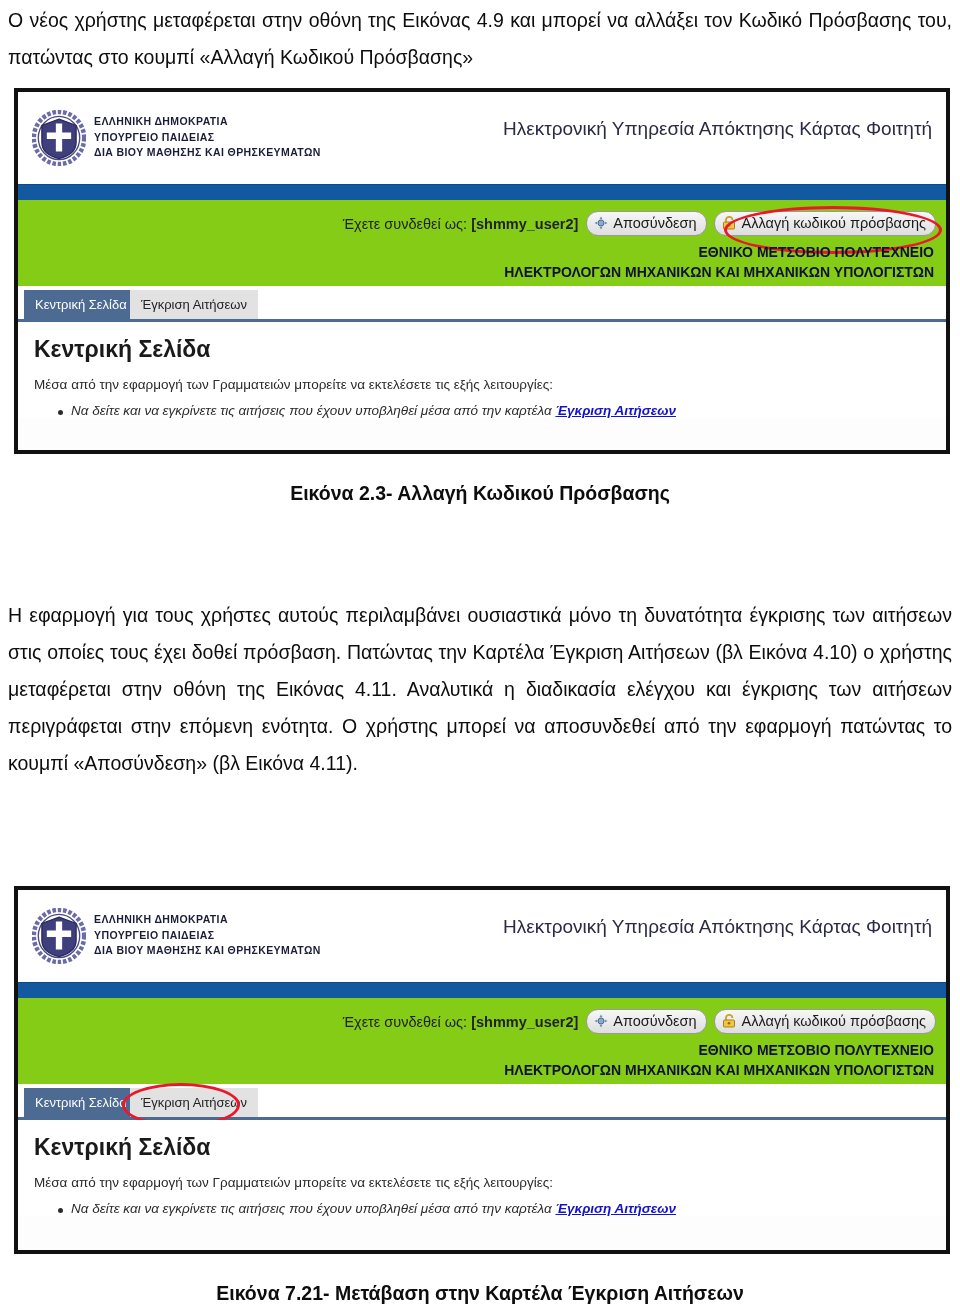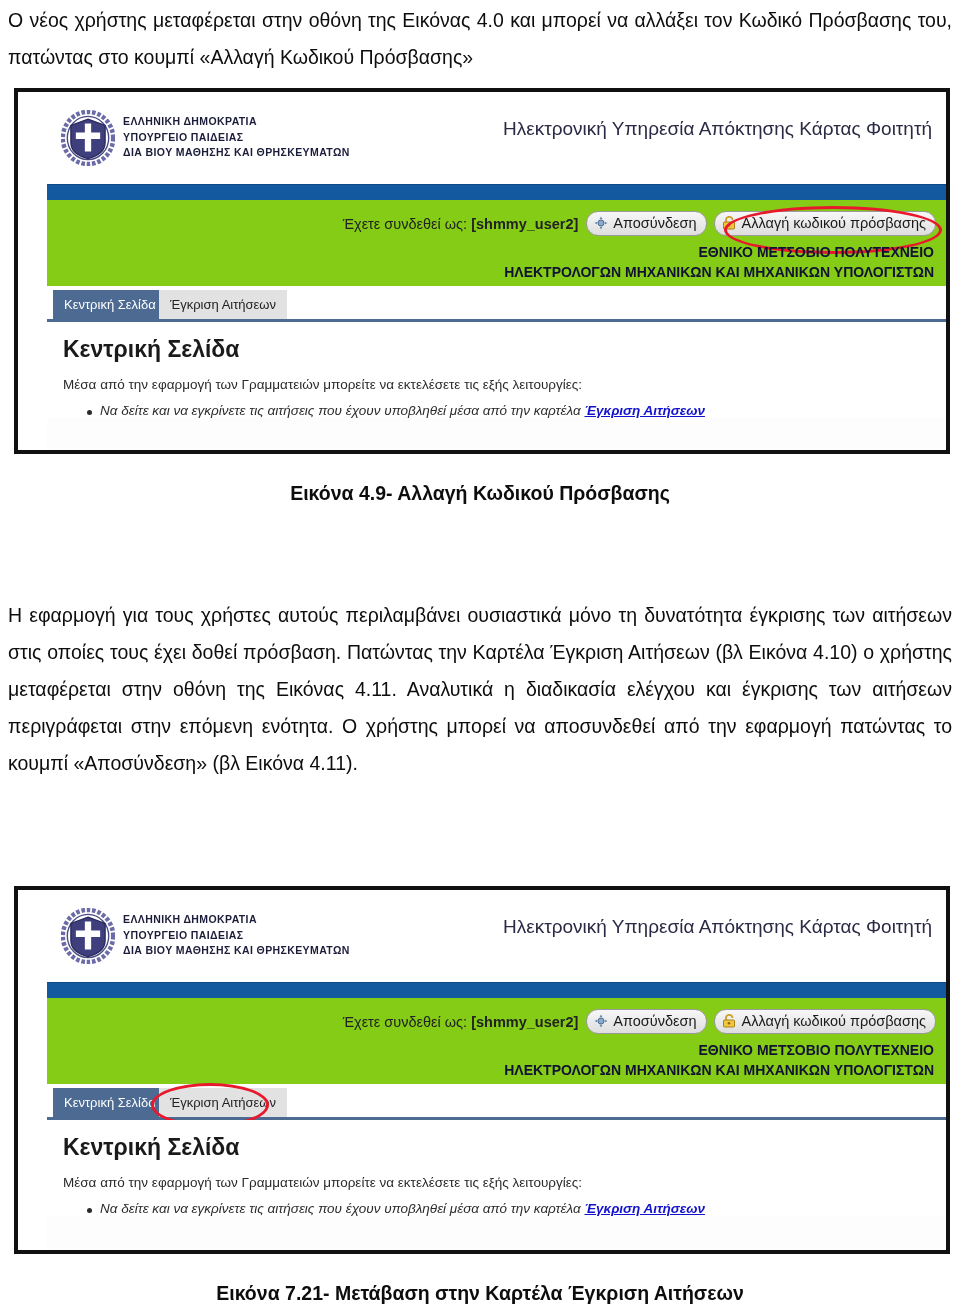--- a/index.html
+++ b/index.html
@@ -48,21 +48,20 @@
 
   
   .shot {
     position: absolute;
     left: 14px;
     width: 936px;
     background: #ffffff;
     border: 4px solid #111111;
     box-sizing: border-box;
     overflow: hidden;
-    padding-left: 29px;
   }
   .shot-1 { top: 88px; height: 366px; }
   .shot-2 { top: 886px; height: 368px; }
 
   .shot-inner {
     position: relative;
     width: 100%;
     height: 100%;
     background: #fdfdfd;
   }
@@ -253,21 +252,21 @@
   .oval-tab {
     left: 104px;
     top: -1px;
     width: 112px;
     height: 38px;
   }
 </style>
 </head>
 <body>
 
-<div class="doc-para top">Ο νέος χρήστης μεταφέρεται στην οθόνη της Εικόνας 4.0 και μπορεί να αλλάξει τον Κωδικό Πρόσβασης του, πατώντας στο κουμπί «Αλλαγή Κωδικού Πρόσβασης»</div>
+<div class="doc-para top">Ο νέος χρήστης μεταφέρεται στην οθόνη της Εικόνας 4.9 και μπορεί να αλλάξει τον Κωδικό Πρόσβασης του, πατώντας στο κουμπί «Αλλαγή Κωδικού Πρόσβασης»</div>
 
 <div class="shot shot-1">
   <div class="shot-inner">
 
     <div class="site-header">
       <svg class="emblem" viewBox="0 0 60 62">
         <ellipse cx="30" cy="31" rx="28" ry="29" fill="none" stroke="#6b6ba8" stroke-width="5" stroke-dasharray="4 2"></ellipse>
         <ellipse cx="30" cy="31" rx="23" ry="24" fill="#ffffff" stroke="#4a4a84" stroke-width="1.5"></ellipse>
         <path d="M30 10 L49 17 L49 36 Q49 49 30 54 Q11 49 11 36 L11 17 Z" fill="#3f3f7d" stroke="#2b2b5c" stroke-width="1.5"></path>
         <path d="M26.5 15 h7 v10 h10 v7 h-10 v14 h-7 v-14 h-10 v-7 h10 z" fill="#ffffff"></path>
@@ -326,21 +325,21 @@
       <div class="page-intro">Μέσα από την εφαρμογή των Γραμματειών μπορείτε να εκτελέσετε τις εξής λειτουργίες:</div>
       <div class="bullet-row">
         <span class="bullet-dot"></span>
         <span><span>Να δείτε και να εγκρίνετε τις αιτήσεις που έχουν υποβληθεί μέσα από την καρτέλα</span> <a class="bullet-link" href="#">Έγκριση Αιτήσεων</a></span>
       </div>
     </div>
 
   </div>
 </div>
 
-<div class="fig-caption cap-49">Εικόνα 4.9- Αλλαγή Κωδικού Πρόσβασης</div>
+<div class="fig-caption cap-49">Εικόνα 2.3- Αλλαγή Κωδικού Πρόσβασης</div>
 
 <div class="doc-para mid">Η εφαρμογή για τους χρήστες αυτούς περιλαμβάνει ουσιαστικά μόνο τη δυνατότητα έγκρισης των αιτήσεων στις οποίες τους έχει δοθεί πρόσβαση. Πατώντας την Καρτέλα Έγκριση Αιτήσεων (βλ Εικόνα 4.10) ο χρήστης μεταφέρεται στην οθόνη της Εικόνας 4.11. Αναλυτικά η διαδικασία ελέγχου και έγκρισης των αιτήσεων περιγράφεται στην επόμενη ενότητα. Ο χρήστης μπορεί να αποσυνδεθεί από την εφαρμογή πατώντας το κουμπί «Αποσύνδεση» (βλ Εικόνα 4.11).</div>
 
 <div class="shot shot-2">
   <div class="shot-inner">
 
     <div class="site-header">
       <svg class="emblem" viewBox="0 0 60 62">
         <ellipse cx="30" cy="31" rx="28" ry="29" fill="none" stroke="#6b6ba8" stroke-width="5" stroke-dasharray="4 2"></ellipse>
         <ellipse cx="30" cy="31" rx="23" ry="24" fill="#ffffff" stroke="#4a4a84" stroke-width="1.5"></ellipse>

